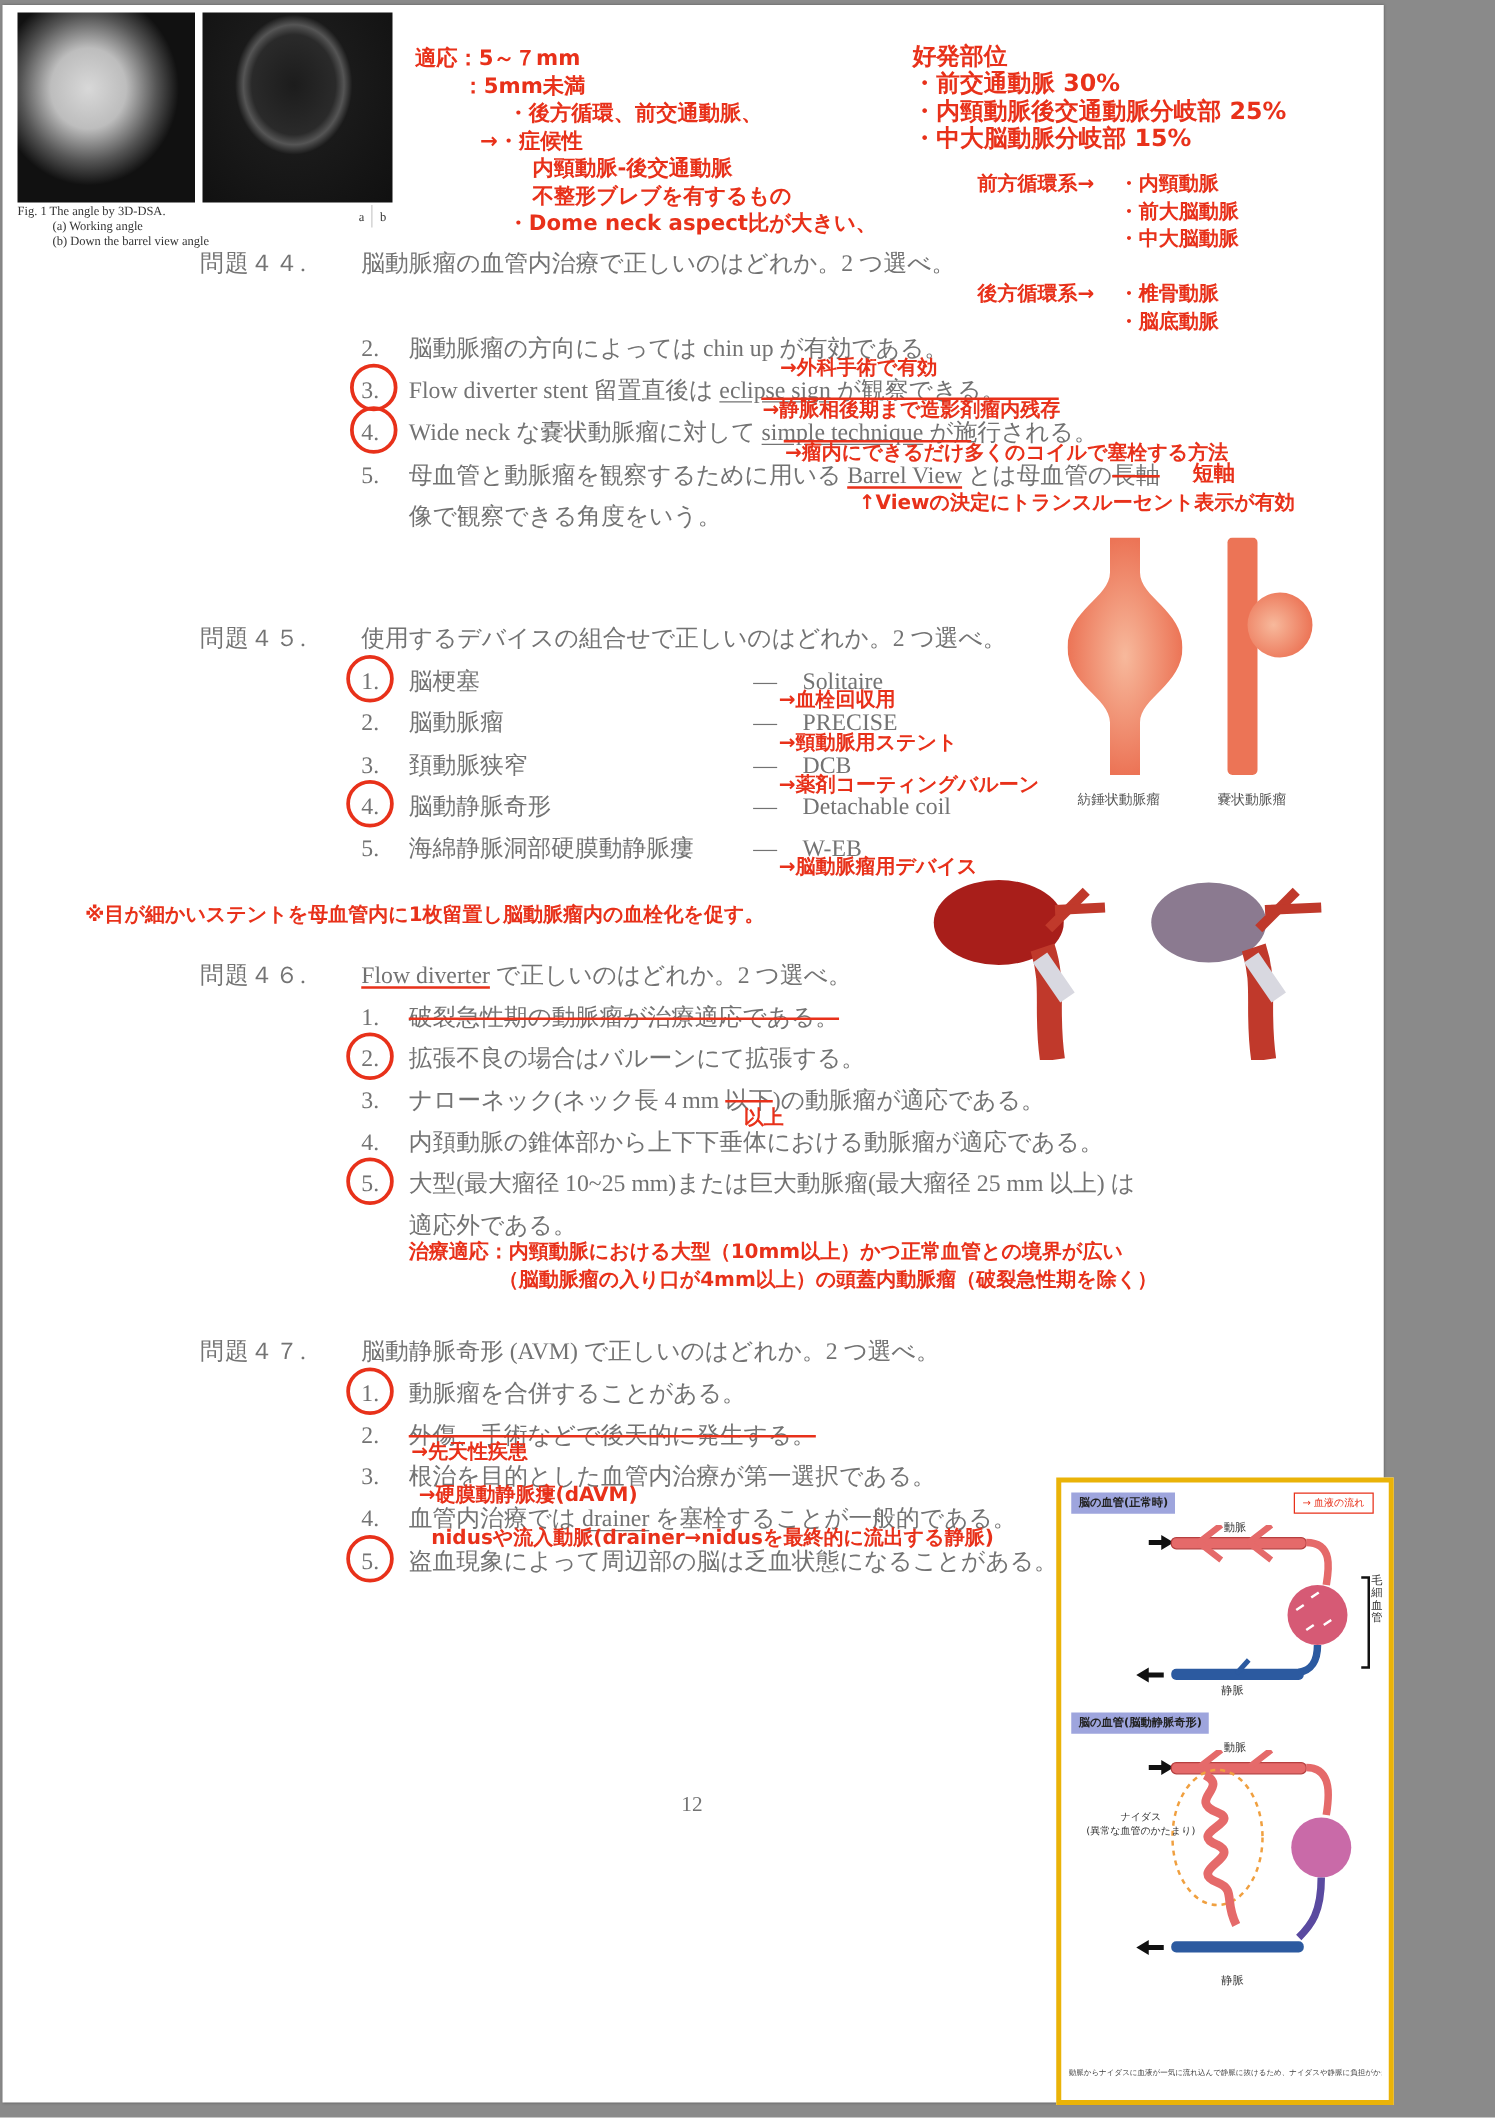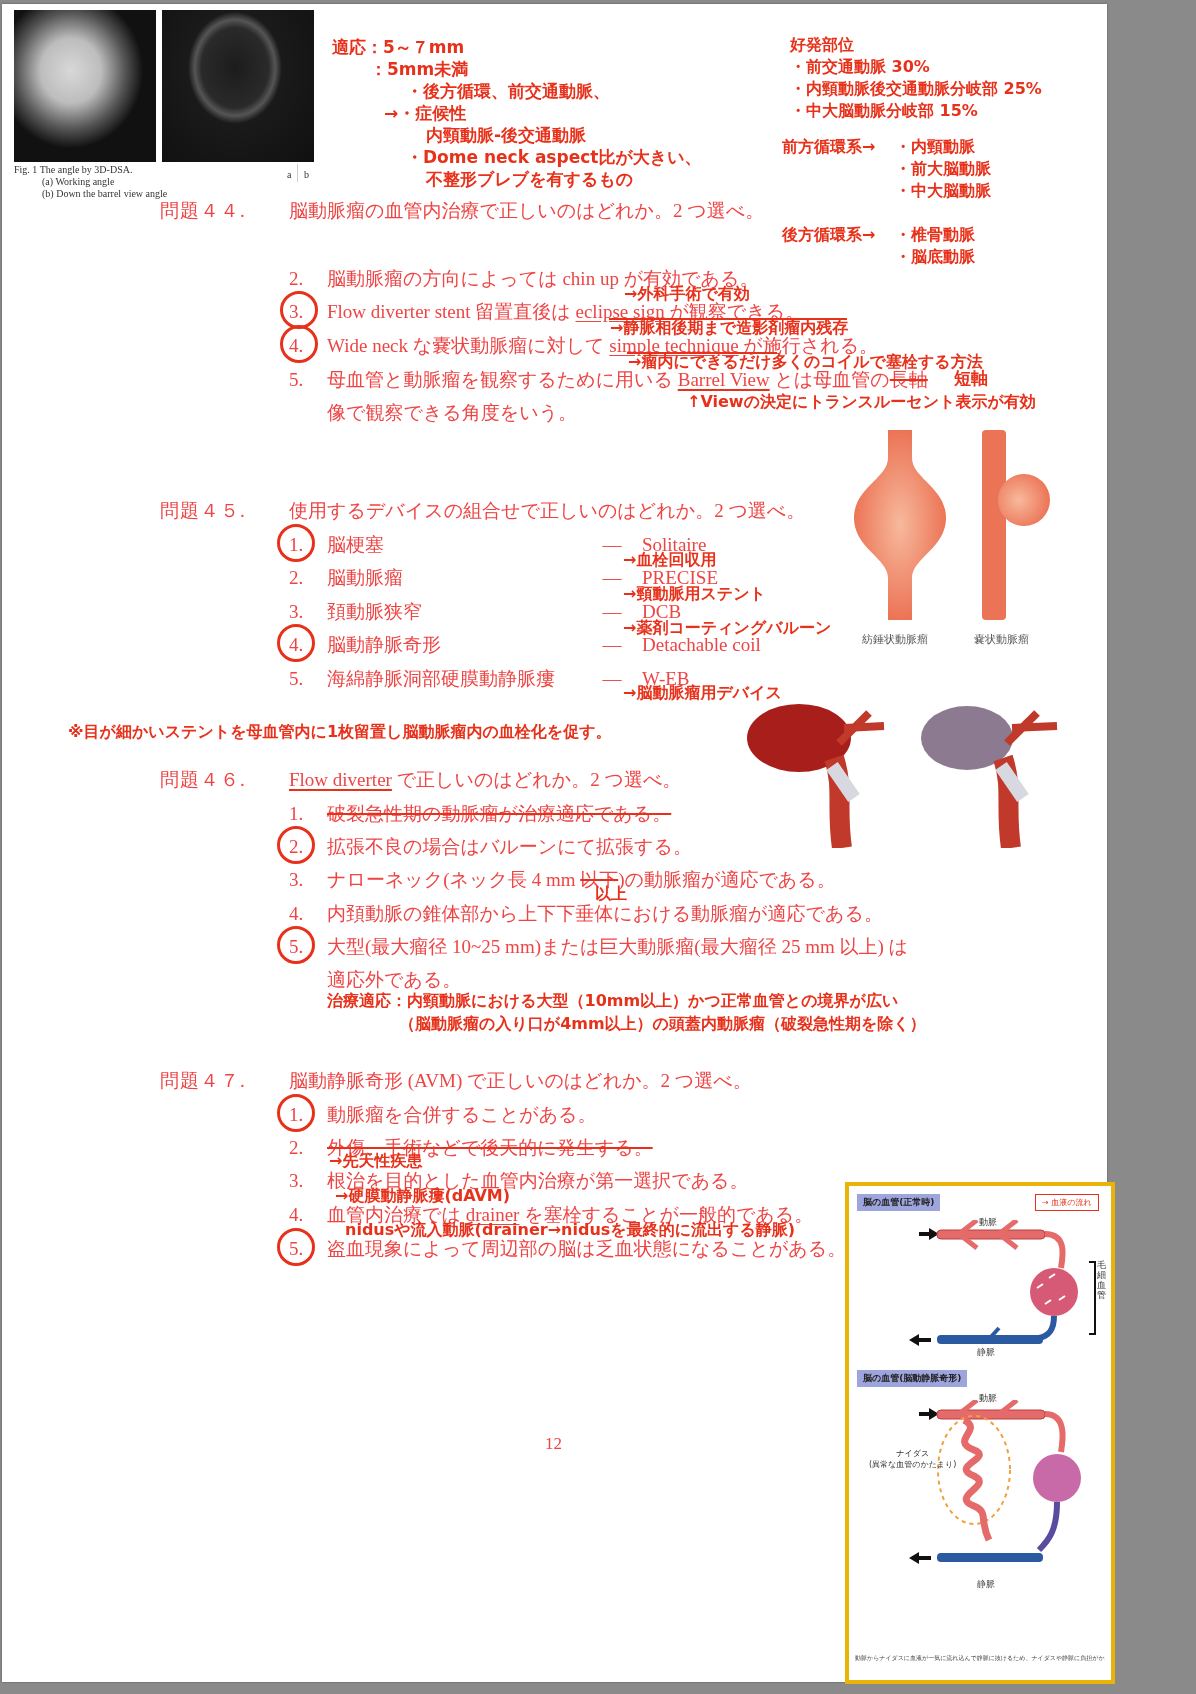--- a/index.html
+++ b/index.html
@@ -5,21 +5,21 @@
   html, body { margin:0; padding:0; }
   body {
     width:1196px; height:1694px; background:#8a8a8a; position:relative; overflow:hidden;
     font-family:"DejaVu Serif","Liberation Serif",serif;
   }
   .page {
     position:absolute; left:2px; top:4px; width:1105px; height:1678px; background:#ffffff;
     box-shadow:0 0 2px rgba(0,0,0,.35);
   }
   .abs { position:absolute; }
-  .serif { font-family:"Liberation Serif","DejaVu Serif",serif; color:#ef4444; }
+  .serif { font-family:"Liberation Serif","DejaVu Serif",serif; color:#737373; }
   .red { color:#e8311a; font-family:"DejaVu Sans","Liberation Sans",sans-serif; font-weight:bold; }
   .q-label { font-size:19px; letter-spacing:1px; }
   .q-text { font-size:19px; }
   .item { font-size:19px; white-space:nowrap; }
   .num { display:inline-block; width:38px; }
   .ul { text-decoration:underline; text-underline-offset:3px; }
   .ul-red { text-decoration:underline; text-decoration-color:#e8311a; text-decoration-thickness:2px; text-underline-offset:3px; }
   .strike { text-decoration:line-through; text-decoration-color:#e8311a; text-decoration-thickness:2px; }
   .circle {
     position:absolute; width:38px; height:38px; border:3px solid #e8311a; border-radius:50%;
@@ -46,25 +46,25 @@
   <div class="abs caption" style="left:285px;top:165px;">a</div>
   <div class="abs" style="left:295px;top:160px;width:1px;height:18px;background:#ccc;"></div>
   <div class="abs caption" style="left:302px;top:165px;">b</div>
 
   <div class="abs red ann" style="left:330px;top:32px;font-size:17px;line-height:22px;">
     <div>適応：5～７mm</div>
     <div style="padding-left:38px">：5mm未満</div>
     <div style="padding-left:74px">・後方循環、前交通動脈、</div>
     <div style="padding-left:52px">→・症候性</div>
     <div style="padding-left:94px">内頸動脈-後交通動脈</div>
+    <div style="padding-left:94px">不整形ブレブを有するもの</div>
     <div style="padding-left:74px">・Dome neck aspect比が大きい、</div>
-    <div style="padding-left:94px">不整形ブレブを有するもの</div>
-  </div>
-
-  <div class="abs red ann" style="left:788px;top:30px;font-size:16px;line-height:22px;">
+  </div>
+
+  <div class="abs red ann" style="left:728px;top:30px;font-size:19px;line-height:22px;">
     <div>好発部位</div>
     <div>・前交通動脈 30%</div>
     <div>・内頸動脈後交通動脈分岐部 25%</div>
     <div>・中大脳動脈分岐部 15%</div>
   </div>
   <div class="abs red ann" style="left:780px;top:132px;font-size:16px;line-height:22px;">
     <div class="grid-row">
       <span style="width:113px">前方循環系→</span>
       <span>
         <div>・内頸動脈</div>

